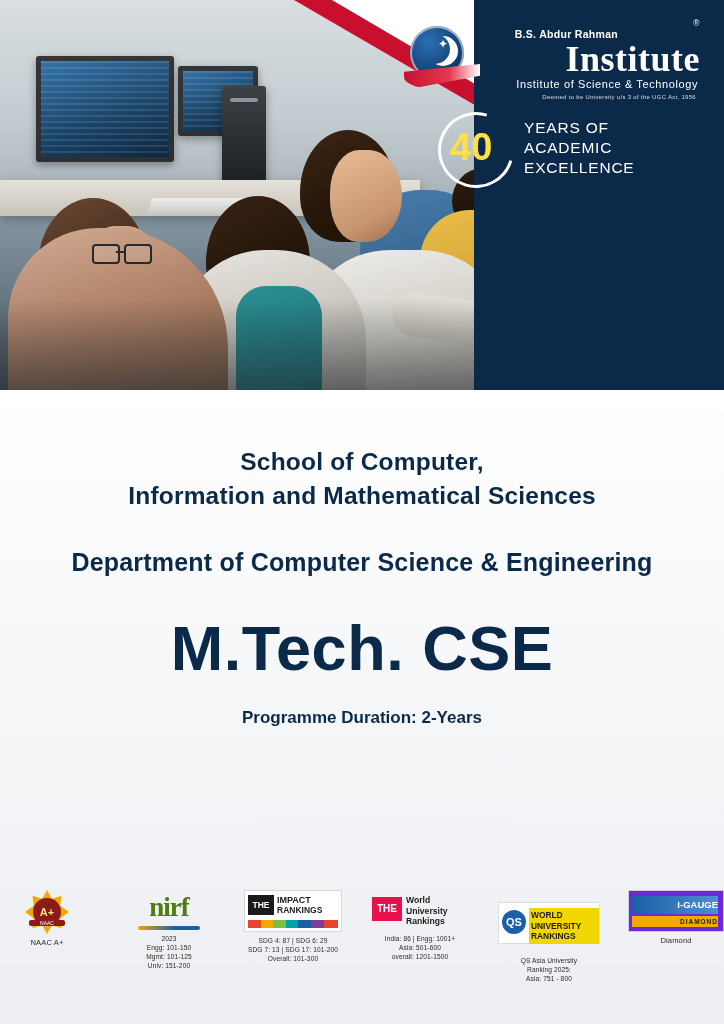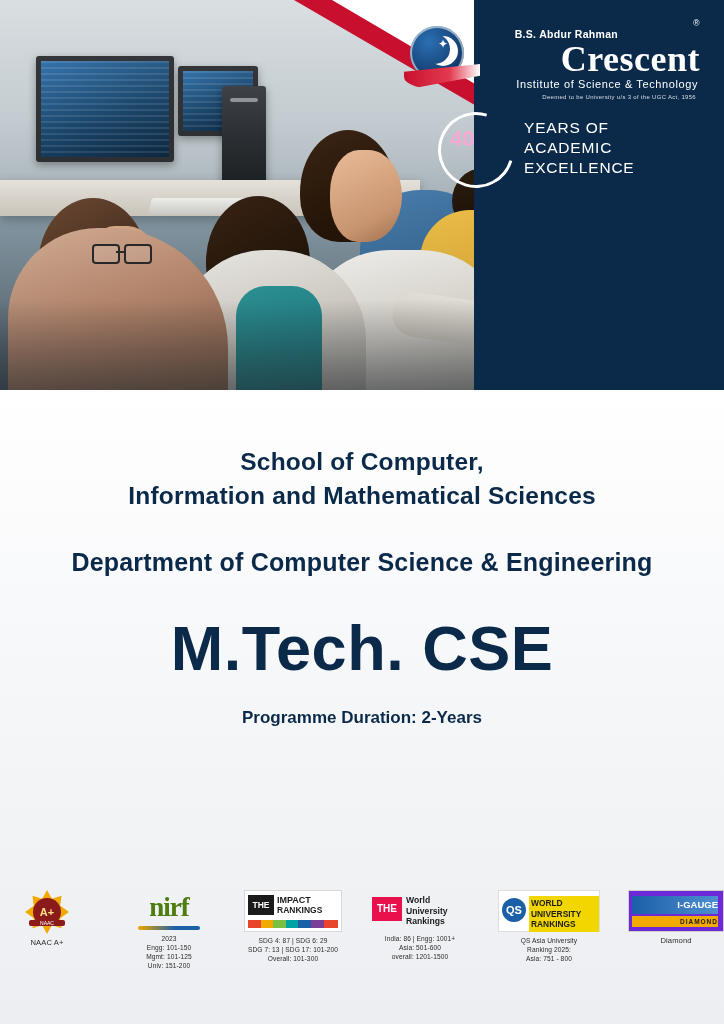--- a/index.html
+++ b/index.html
@@ -254,21 +254,21 @@
   }
   .badge-ring {
     position: absolute; left: 0; top: 0; width: 70px; height: 70px;
     border-radius: 50%;
     border: 3px solid #ffffff;
     border-right-color: transparent;
     transform: rotate(-28deg);
   }
   .badge-num {
     position: absolute; left: 12px; top: 14px;
-    font-size: 22px; font-weight: 700; color: #f9a8d4;
+    font-size: 38px; font-weight: 700; color: #fde047;
     font-family: "Liberation Sans", sans-serif;
   }
   .badge-text {
     position: absolute; left: 86px; top: 6px;
     color: #ffffff; font-weight: 400; font-size: 15.5px; line-height: 20px;
     letter-spacing: .8px;
   }
 
   
   .body-wrap {
@@ -382,21 +382,21 @@
     position: absolute; left: 2px; top: 7px; width: 30px; height: 24px;
     background: #e8114b; color: #ffffff; font-size: 10px; font-weight: 700; line-height: 24px; text-align: center;
   }
   .tw-text {
     position: absolute; left: 36px; top: 5px;
     font-size: 8.6px; font-weight: 700; color: #1b1b1b; line-height: 10.5px;
   }
 
   
   .qs {
-    width: 100px; height: 40px; margin: 0 auto; position: relative;
+    width: 100px; height: 40px; margin: 12px auto; position: relative;
     background: #ffffff; border: 1px solid #dddddd;
   }
   .qs-badge {
     position: absolute; left: 3px; top: 7px; width: 24px; height: 24px;
     border-radius: 50%; background: #1a5fa8; color: #ffffff;
     font-size: 11px; font-weight: 700; line-height: 24px;
   }
   .qs-text {
     position: absolute; left: 30px; top: 5px; width: 66px;
     background: #f2d600; color: #1b1b1b;
@@ -473,21 +473,21 @@
 
     <div class="logo-block">
       <div class="crest">
         <div class="crest-circle"></div>
         <div class="crest-moon"></div>
         <div class="crest-star">✦</div>
         <div class="crest-swoosh"></div>
       </div>
       <div class="logo-sup">®</div>
       <div class="logo-top">B.S. Abdur Rahman</div>
-      <div class="logo-name">Crescent</div>
+      <div class="logo-name">Institute</div>
       <div class="logo-sub">Institute of Science &amp; Technology</div>
       <div class="logo-sub2">Deemed to be University u/s 3 of the UGC Act, 1956</div>
     </div>
 
     <div class="badge40">
       <div class="badge-ring"></div>
       <div class="badge-num">40</div>
       <div class="badge-text">
         <div>YEARS OF</div>
         <div>ACADEMIC</div>

